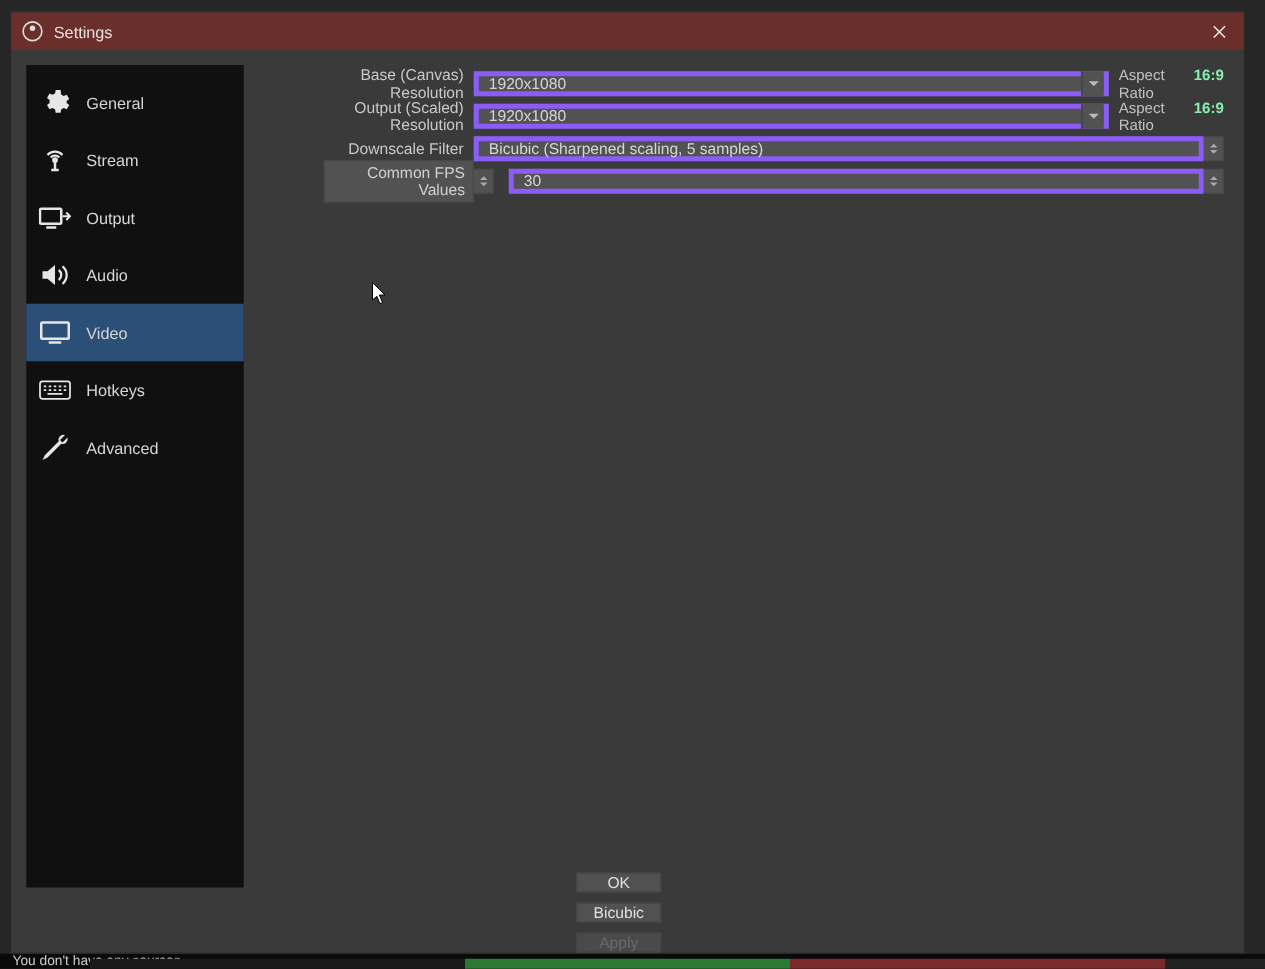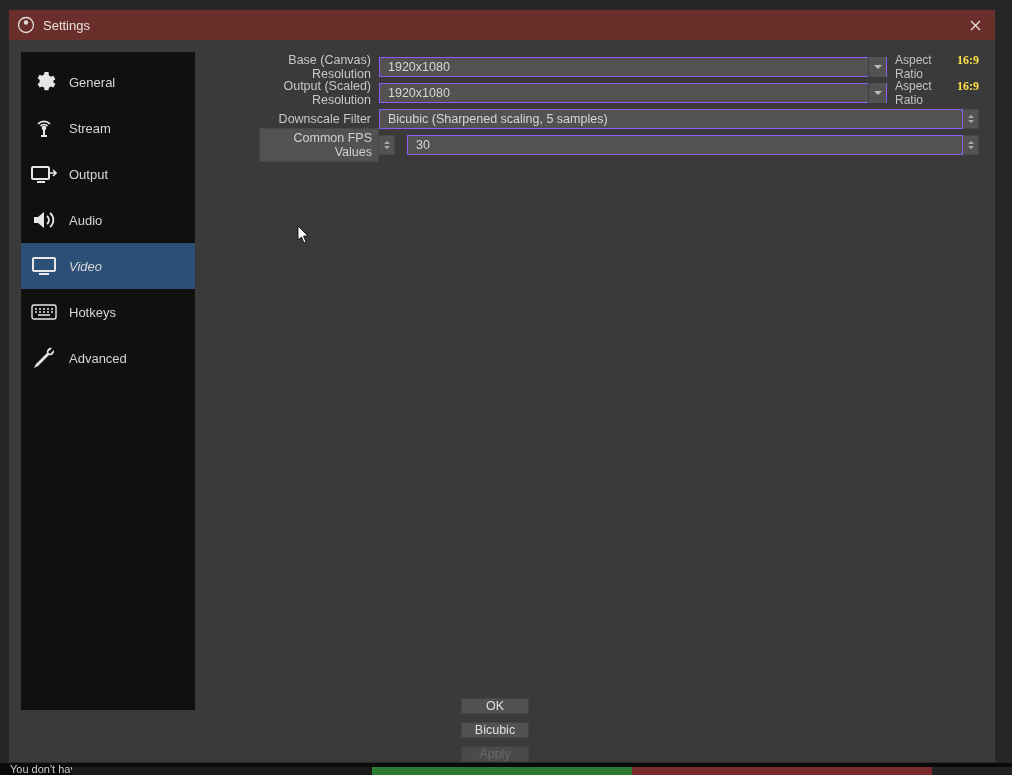--- a/index.html
+++ b/index.html
@@ -49,21 +49,21 @@
       margin: 12px 0 12px 12px;
       display: flex; flex-direction: column;
       padding-top: 7px;
     }
     .sb-item {
       height: 46px; display: flex; align-items: center;
       padding-left: 8px; gap: 10px;
       color: #d6d6d6; font-size: 13px;
     }
     .sb-item .icon-wrap { width: 30px; display: flex; align-items: center; justify-content: center; }
-    .sb-item.active { background: #2c4f78; font-style: italic; }
+    .sb-item.active { background: #2c4f78; }
     .main {
       flex: 1; padding: 14px 16px 0 34px;
     }
     .row {
       display: flex; align-items: center; height: 26px; margin-bottom: 0px;
     }
     .row-label {
       width: 150px; text-align: right; padding-right: 8px;
       color: #c8c8c8; font-size: 12.5px;
     }
@@ -76,34 +76,34 @@
       border: 1px solid #484848;
     }
     .fps-label-spinner { width: 16px; height: 20px; background: #525252; border: 1px solid #484848; border-left: 0; display:flex; flex-direction: column; align-items: center; justify-content: center; }
     .spinner-arrow { width: 0; height: 0; border-left: 3px solid transparent; border-right: 3px solid transparent; }
     .spinner-up { border-bottom: 3px solid #aaa; margin-bottom: 2px; }
     .spinner-down { border-top: 3px solid #aaa; }
     .dropdown {
       flex: 1; height: 20px; background: #525252;
       display: flex; align-items: center;
       padding: 0 0 0 8px; color: #d6d6d6; font-size: 12.5px;
-      border: 1px solid #8b5cf6;
+      border: 4px solid #8b5cf6;
     }
     .dropdown .value { flex: 1; }
     .dd-btn {
       width: 18px; height: 20px; background: #525252;
       display: flex; align-items: center; justify-content: center;
       border-left: 1px solid #404040;
     }
     .dd-chev { width: 0; height: 0; border-left: 4px solid transparent; border-right: 4px solid transparent; border-top: 4px solid #bbb; }
     .aspect {
       width: 92px; padding-left: 8px; color: #c2c2c2; font-size: 12px;
       display: flex; gap: 4px; align-items: baseline;
     }
-    .aspect b { color: #fde047; font-weight: bold; font-family: Liberation Serif, serif; }
+    .aspect b { color: #86efac; font-weight: bold; }
     .end-spinner {
       width: 16px; height: 20px; background: #525252; border: 1px solid #484848; border-left: 0;
       display: flex; flex-direction: column; align-items: center; justify-content: center;
     }
     .footer {
       height: 40px; display: flex; align-items: center; justify-content: flex-end;
       padding-right: 14px; gap: 8px; flex-direction: column;
     }
     .btn {
       min-width: 68px; height: 24px;

